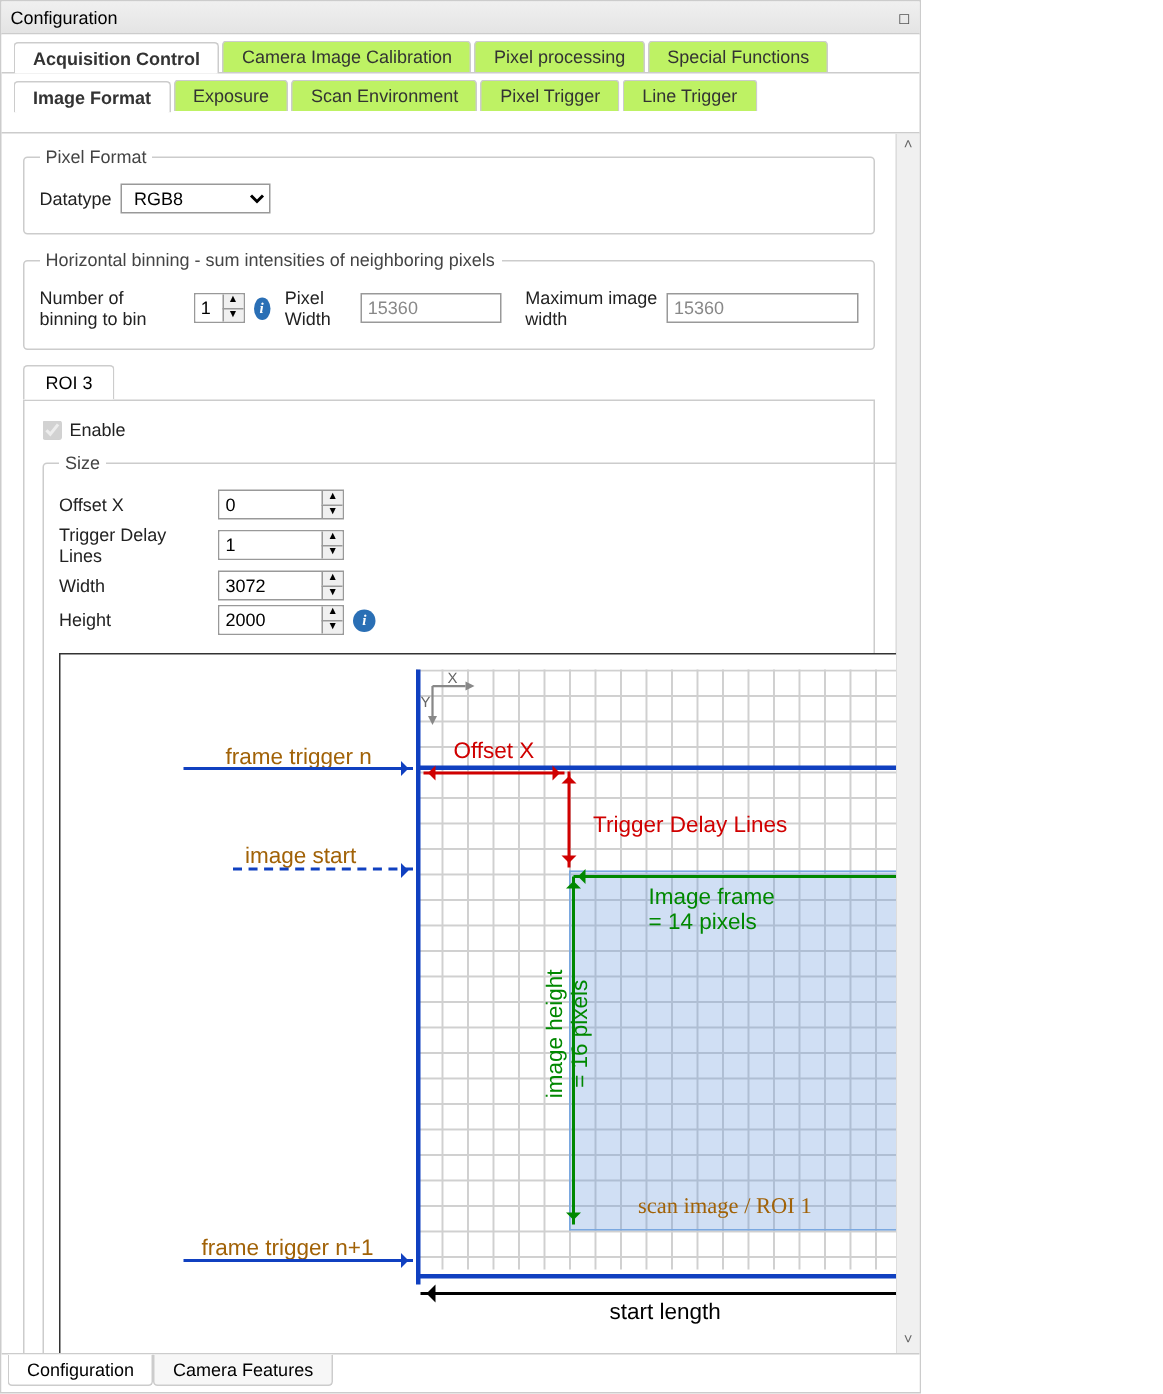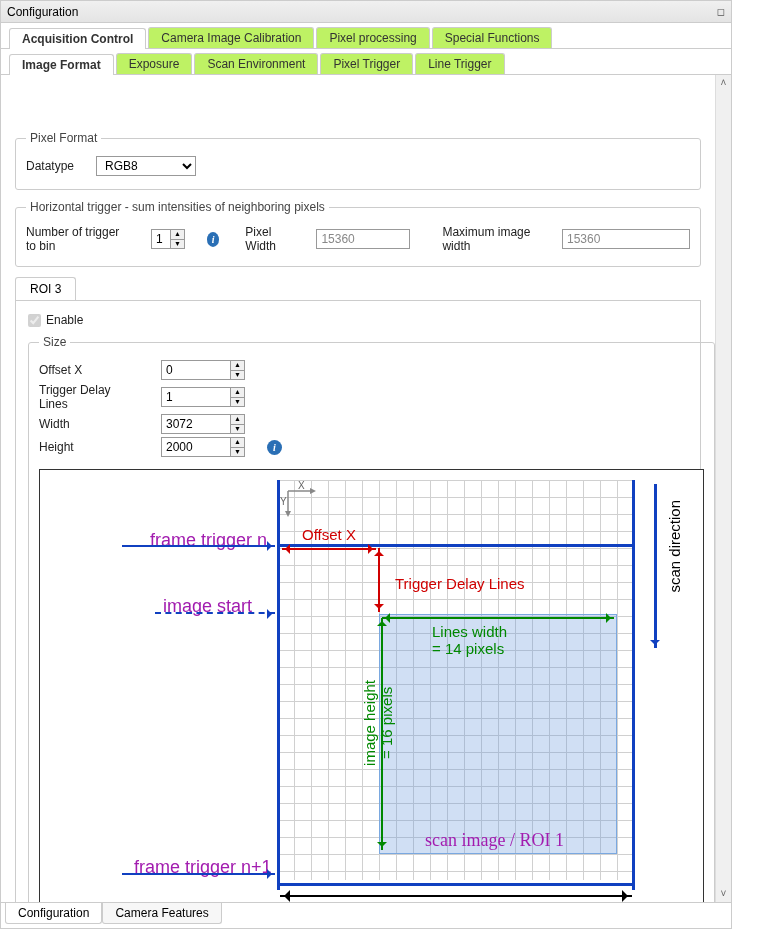--- a/index.html
+++ b/index.html
@@ -1,32 +1,32 @@
 <!DOCTYPE html>
 <html><head>
 <meta charset="utf-8">
 <style>
   * { box-sizing: border-box; margin: 0; padding: 0; }
   body { font-family: "Segoe UI", Tahoma, sans-serif; font-size: 12px; background: #fff; color: #000; }
-  .window { width: 732px; height: 929px; display: flex; flex-direction: column; border: 1px solid #ccc; position: relative; }
+  .window { width: 614px; height: 929px; display: flex; flex-direction: column; border: 1px solid #ccc; position: relative; }
   .titlebar { background: linear-gradient(#f0f0f0,#e4e4e4); height: 22px; display: flex; align-items: center; padding: 0 6px; border-bottom: 1px solid #ccc; }
   .titlebar-title { font-size: 12px; }
   .titlebar-icon { margin-left: auto; color: #555; font-size: 10px; }
   .tabs { display: flex; align-items: flex-end; border-bottom: 1px solid #ccc; padding: 4px 8px 0 8px; gap: 2px; background:#fff;}
   .tab { padding: 3px 12px; border: 1px solid #ccc; border-bottom: none; background: #bef264; border-radius: 3px 3px 0 0; cursor: pointer; font-size: 12px; color:#333;}
   .tab.active { background: #fff; position: relative; top: 1px; font-weight: bold; }
-  .subtabs { display: flex; align-items: flex-end; border-bottom: 1px solid #ccc; padding: 4px 8px 0 8px; gap: 2px; }
+  .subtabs { display: flex; align-items: flex-end; border-bottom: 1px solid #ccc; padding: 4px 8px 14px 8px; gap: 2px; }
   .content-wrap { display: flex; flex: 1; overflow: hidden; }
-  .content { flex: 1; overflow-y: auto; padding: 8px 14px 14px 14px; margin-top: 48px; }
+  .content { flex: 1; overflow-y: auto; padding: 8px 14px 14px 14px; }
   .vscroll { width: 16px; background: #f0f0f0; border-left: 1px solid #ddd; position: relative; }
   .vscroll .arrow { position:absolute;left:0;right:0;height:16px;text-align:center;font-size:10px;color:#666;line-height:16px;}
   .vscroll .arrow.up{top:0;} .vscroll .arrow.down{bottom:0;}
   fieldset { border: 1px solid #ccc; border-radius: 3px; padding: 8px 10px 10px 10px; margin-bottom: 10px; }
   legend { padding: 0 4px; color: #444; font-size: 12px; }
-  .row { display: flex; align-items: center; gap: 22px; margin: 3px 0; }
+  .row { display: flex; align-items: center; gap: 6px; margin: 3px 0; }
   label { font-size: 12px; color: #222; }
   select, input[type=text] { font-size: 12px; padding: 1px 4px; border: 1px solid #999; background: #fff; height: 20px; }
   select { width: 100px; }
   .readonly { background: #f4f4f4; color: #888; }
   .spinner-wrap { display: inline-flex; border: 1px solid #999; height: 20px; align-items:center; background:#fff;}
   .spinner-wrap input { border: none; height: 18px; padding: 0 4px; }
   .spinner-btns { display:flex;flex-direction:column;}
   .spinbtn { width:14px;height:9px;font-size:7px;line-height:7px;text-align:center;border-left:1px solid #999;background:#f0f0f0;cursor:pointer;}
   .spinbtn + .spinbtn{border-top:1px solid #999;}
   .info-icon { display:inline-flex;width:15px;height:15px;border-radius:50%;background:#2a6fb5;color:#fff;font-size:10px;font-weight:bold;align-items:center;justify-content:center;font-style:italic;font-family:Georgia,serif;}
@@ -42,21 +42,21 @@
     background-image: linear-gradient(#d0d0d0 1px, transparent 1px), linear-gradient(90deg, #d0d0d0 1px, transparent 1px);
     background-size: 17px 17px; }
   .blueline-left { position:absolute;left:237px;top:10px;width:3px;height:410px;background:#1040c0;}
   .blueline-right { position:absolute;left:592px;top:10px;width:3px;height:410px;background:#1040c0;}
   .blueline-top { position:absolute;left:237px;top:74px;height:3px;width:358px;background:#1040c0;}
   .blueline-bot { position:absolute;left:237px;top:413px;height:3px;width:358px;background:#1040c0;}
   .roi-rect { position:absolute;left:339px;top:144px;width:238px;height:240px;background:rgba(100,150,220,0.3);border:1px solid #7aa8e0;}
   .scan-dir { position:absolute;left:614px;top:14px;width:3px;height:164px;background:#1040c0;}
   .scan-dir::after{content:"";position:absolute;bottom:-2px;left:-4px;border:5px solid transparent;border-top-color:#1040c0;}
   .scan-dir-label { position:absolute;left:626px;top:30px;writing-mode:vertical-rl;transform:rotate(180deg);font-size:15px;color:#000;}
-  .label-blue { color:#a21caf;font-size:18px;}
+  .label-blue { color:#a16207;font-size:15px;}
   .label-red { color:#d00000;font-size:15px;}
   .label-green { color:#008800;font-size:15px;}
   .label-black { color:#000;font-size:15px;}
   .ft1 { position:absolute;left:110px;top:60px;}
   .ft1-arrow { position:absolute;left:82px;top:75px;width:153px;height:2px;background:#1040c0;}
   .ft1-arrow::after{content:"";position:absolute;right:-2px;top:-4px;border:5px solid transparent;border-left-color:#1040c0;}
   .is { position:absolute;left:123px;top:126px;}
   .is-arrow { position:absolute;left:115px;top:142px;width:120px;height:0;border-top:2px dashed #1040c0;}
   .is-arrow::after{content:"";position:absolute;right:-2px;top:-5px;border:5px solid transparent;border-left-color:#1040c0;}
   .ft2 { position:absolute;left:94px;top:387px;}
@@ -120,23 +120,23 @@
         <legend>Pixel Format</legend>
         <div class="row">
           <label>Datatype</label>
           <select>
             <option>RGB8</option>
           </select>
         </div>
       </fieldset>
 
       <fieldset>
-        <legend>Horizontal trigger - sum intensities of neighboring pixels</legend>
+        <legend>Horizontal binning - sum intensities of neighboring pixels</legend>
         <div class="row">
-          <label>Number of trigger to bin</label>
+          <label>Number of binning to bin</label>
           <span class="spinner-wrap">
             <input type="text" style="width: 18px;" value="1">
             <span class="spinner-btns">
                 <span class="spinbtn">▲</span>
                 <span class="spinbtn">▼</span>
               </span>
           </span>
           <span class="info-icon">i</span>
           <label style="margin-left:4px">Pixel Width</label>
           <input type="text" class="readonly" style="width: 94px;" readonly="" value="15360">
@@ -230,21 +230,21 @@
             <div class="ft2 label-blue">frame trigger n+1</div>
             <div class="ft2-arrow"></div>
 
             <div class="offx label-red">Offset X</div>
             <div class="offx-arrow"></div>
 
             <div class="tdl label-red">Trigger Delay Lines</div>
             <div class="tdl-arrow"></div>
 
             <div class="iw label-green">
-              <span>Lines width</span><br><span>= 14 pixels</span>
+              <span>Image frame</span><br><span>= 14 pixels</span>
             </div>
             <div class="iw-arrow"></div>
 
             <div class="ih label-green">
               <span>image height</span><br><span>= 16 pixels</span>
             </div>
             <div class="ih-arrow"></div>
 
             <div class="roi-lbl label-blue">scan image / ROI 1</div>
 

